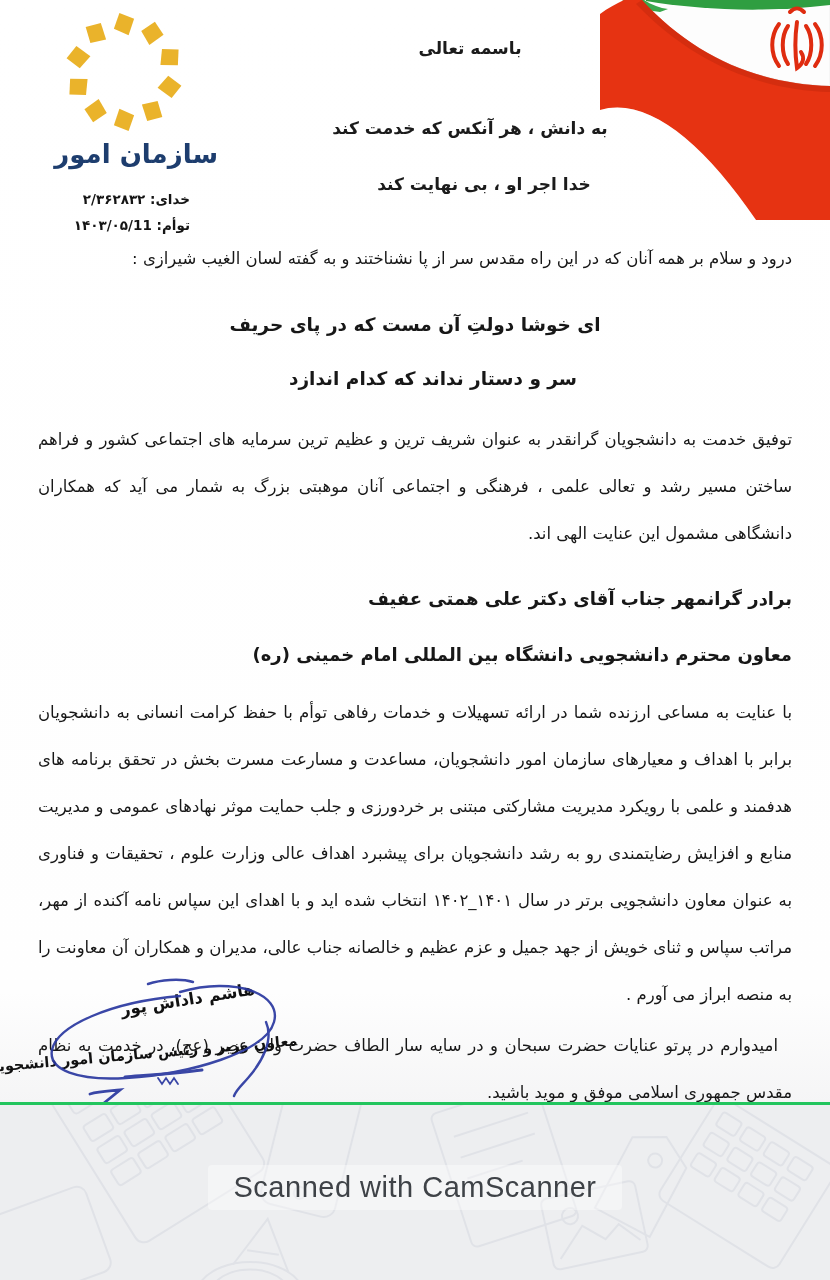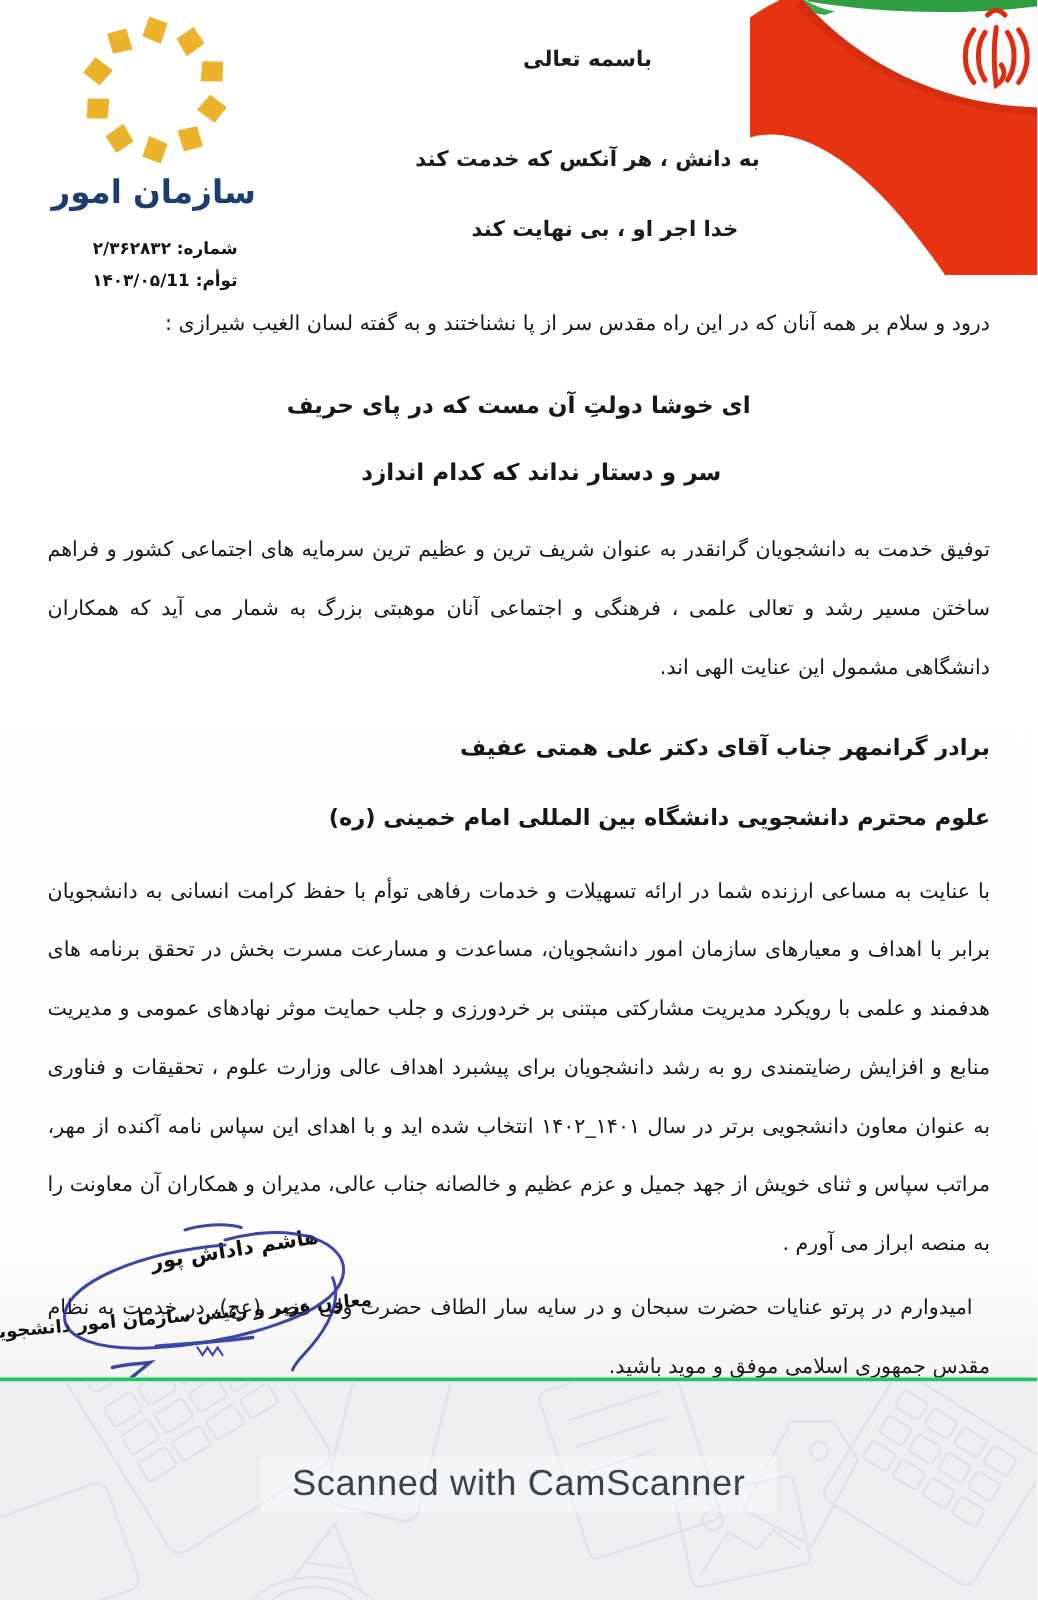--- a/index.html
+++ b/index.html
@@ -7,21 +7,21 @@
     width:830px;height:1280px;position:relative;overflow:hidden;
     background:#ffffff;font-family:"DejaVu Sans",sans-serif;
   }
   
   .paper{
     position:absolute;left:0;top:0;width:830px;height:1102px;
     background:linear-gradient(180deg,#ffffff 0%,#fefefe 90%,#f5f5f6 100%);
     color:#1b1b1b;
   }
   
-  .logo-block{position:absolute;left:28px;top:10px;width:190px;text-align:center;}
+  .logo-block{position:absolute;left:28px;top:10px;width:190px;text-align:right;}
   .logo-sun{display:block;margin:0 auto;}
   .org-name{direction:rtl;font-weight:bold;color:#1d3d6e;line-height:1.15;margin-top:2px;}
   .org-name .l1{font-size:26px;letter-spacing:1px;}
   .org-name .l2{font-size:27px;letter-spacing:2px;}
   .ref-block{
     position:absolute;left:40px;top:186px;width:150px;direction:rtl;text-align:right;
     font-size:13.5px;font-weight:bold;line-height:26px;color:#141414;
   }
   .ref-line .val{padding-left:2px;}
   
@@ -114,21 +114,21 @@
         </g>
       </g>
     </svg>
     <div class="org-name">
       <div class="l1">سازمان امور</div>
     </div>
   </div>
 
   <div class="ref-block">
     <div class="ref-line">
-      <span>شماره:</span>
+      <span>خدای:</span>
       <span class="val">۲/۳۶۲۸۳۲</span>
     </div>
     <div class="ref-line">
       <span>توأم:</span>
       <span class="val">۱۴۰۳/۰۵/11</span>
     </div>
   </div>
 
   <div class="center-head">
     <div class="besmele">باسمه تعالی</div>
@@ -140,21 +140,21 @@
 
   <div class="body-text" dir="rtl">
     <p class="p2">درود و سلام بر همه آنان که در این راه مقدس سر از پا نشناختند و به گفته لسان الغیب شیرازی :</p>
     <div class="couplet2">
       <div>ای خوشا دولتِ آن مست که در پای حریف</div>
       <div class="c2b">سر و دستار نداند که کدام اندازد</div>
     </div>
     <p class="p3">توفیق خدمت به دانشجویان گرانقدر به عنوان شریف ترین و عظیم ترین سرمایه های اجتماعی کشور و فراهم ساختن مسیر رشد و تعالی علمی ، فرهنگی و اجتماعی آنان موهبتی بزرگ به شمار می آید که همکاران دانشگاهی مشمول این عنایت الهی اند.</p>
     <p class="addressee">
       <span>برادر گرانمهر جناب آقای دکتر علی همتی عفیف</span>
-      <span>علوم محترم دانشجویی دانشگاه بین المللی امام خمینی (ره)</span>
+      <span>معاون محترم دانشجویی دانشگاه بین المللی امام خمینی (ره)</span>
     </p>
     <p class="p4">با عنایت به مساعی ارزنده شما در ارائه تسهیلات و خدمات رفاهی توأم با حفظ کرامت انسانی به دانشجویان برابر با اهداف و معیارهای سازمان امور دانشجویان، مساعدت و مسارعت مسرت بخش در تحقق برنامه های هدفمند و علمی با رویکرد مدیریت مشارکتی مبتنی بر خردورزی و جلب حمایت موثر نهادهای عمومی و مدیریت منابع و افزایش رضایتمندی رو به رشد دانشجویان برای پیشبرد اهداف عالی وزارت علوم ، تحقیقات و فناوری به عنوان معاون دانشجویی برتر در سال ۱۴۰۱_۱۴۰۲ انتخاب شده اید و با اهدای این سپاس نامه آکنده از مهر، مراتب سپاس و ثنای خویش از جهد جمیل و عزم عظیم و خالصانه جناب عالی، مدیران و همکاران آن معاونت را به منصه ابراز می آورم .</p>
     <p class="p5">امیدوارم در پرتو عنایات حضرت سبحان و در سایه سار الطاف حضرت ولی عصر (عج)، در خدمت به نظام مقدس جمهوری اسلامی موفق و موید باشید.</p>
     <p class="closing">چراغ توفیق تان هماره روشن باد.</p>
   </div>
 
   <div class="sig-block">
     <div class="sig-name">هاشم داداش پور</div>
     <div class="sig-title">معاون وزیر و رئیس سازمان امور دانشجویان</div>
     <svg class="sig-scribble" width="280" height="125" viewBox="0 0 280 125">

